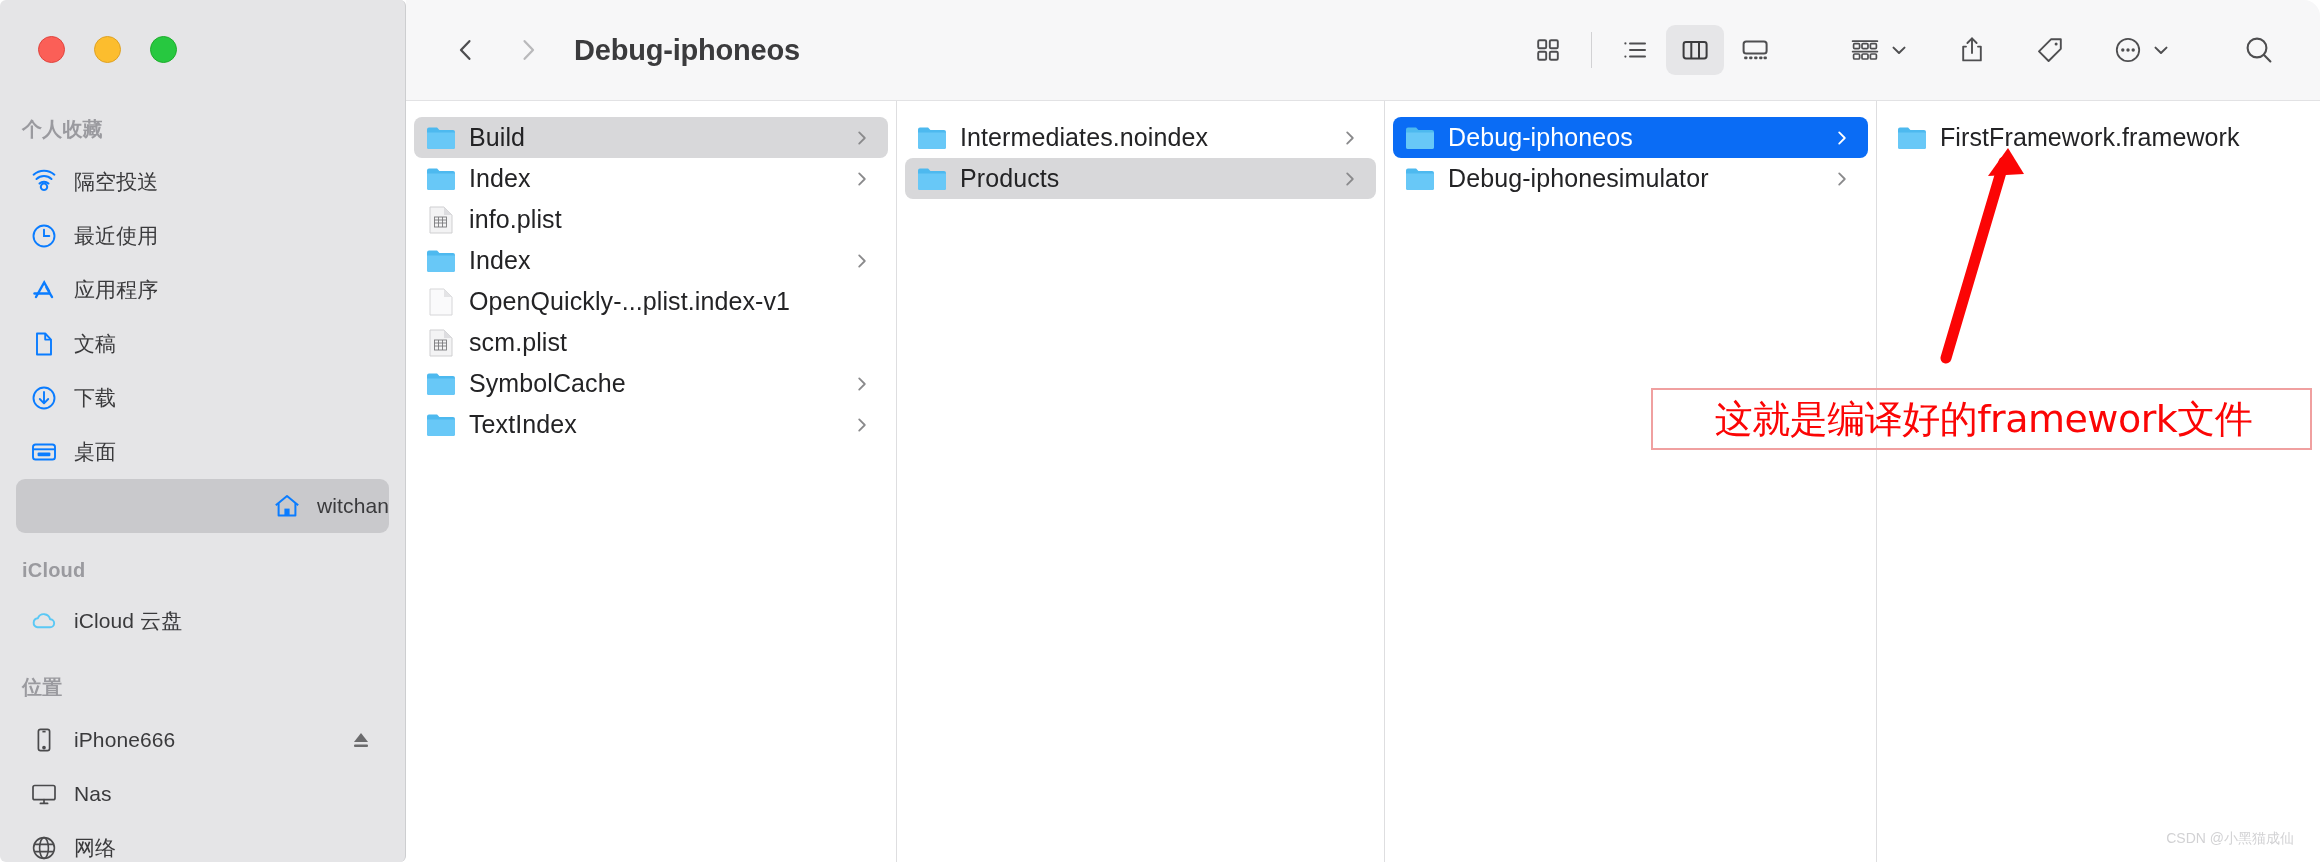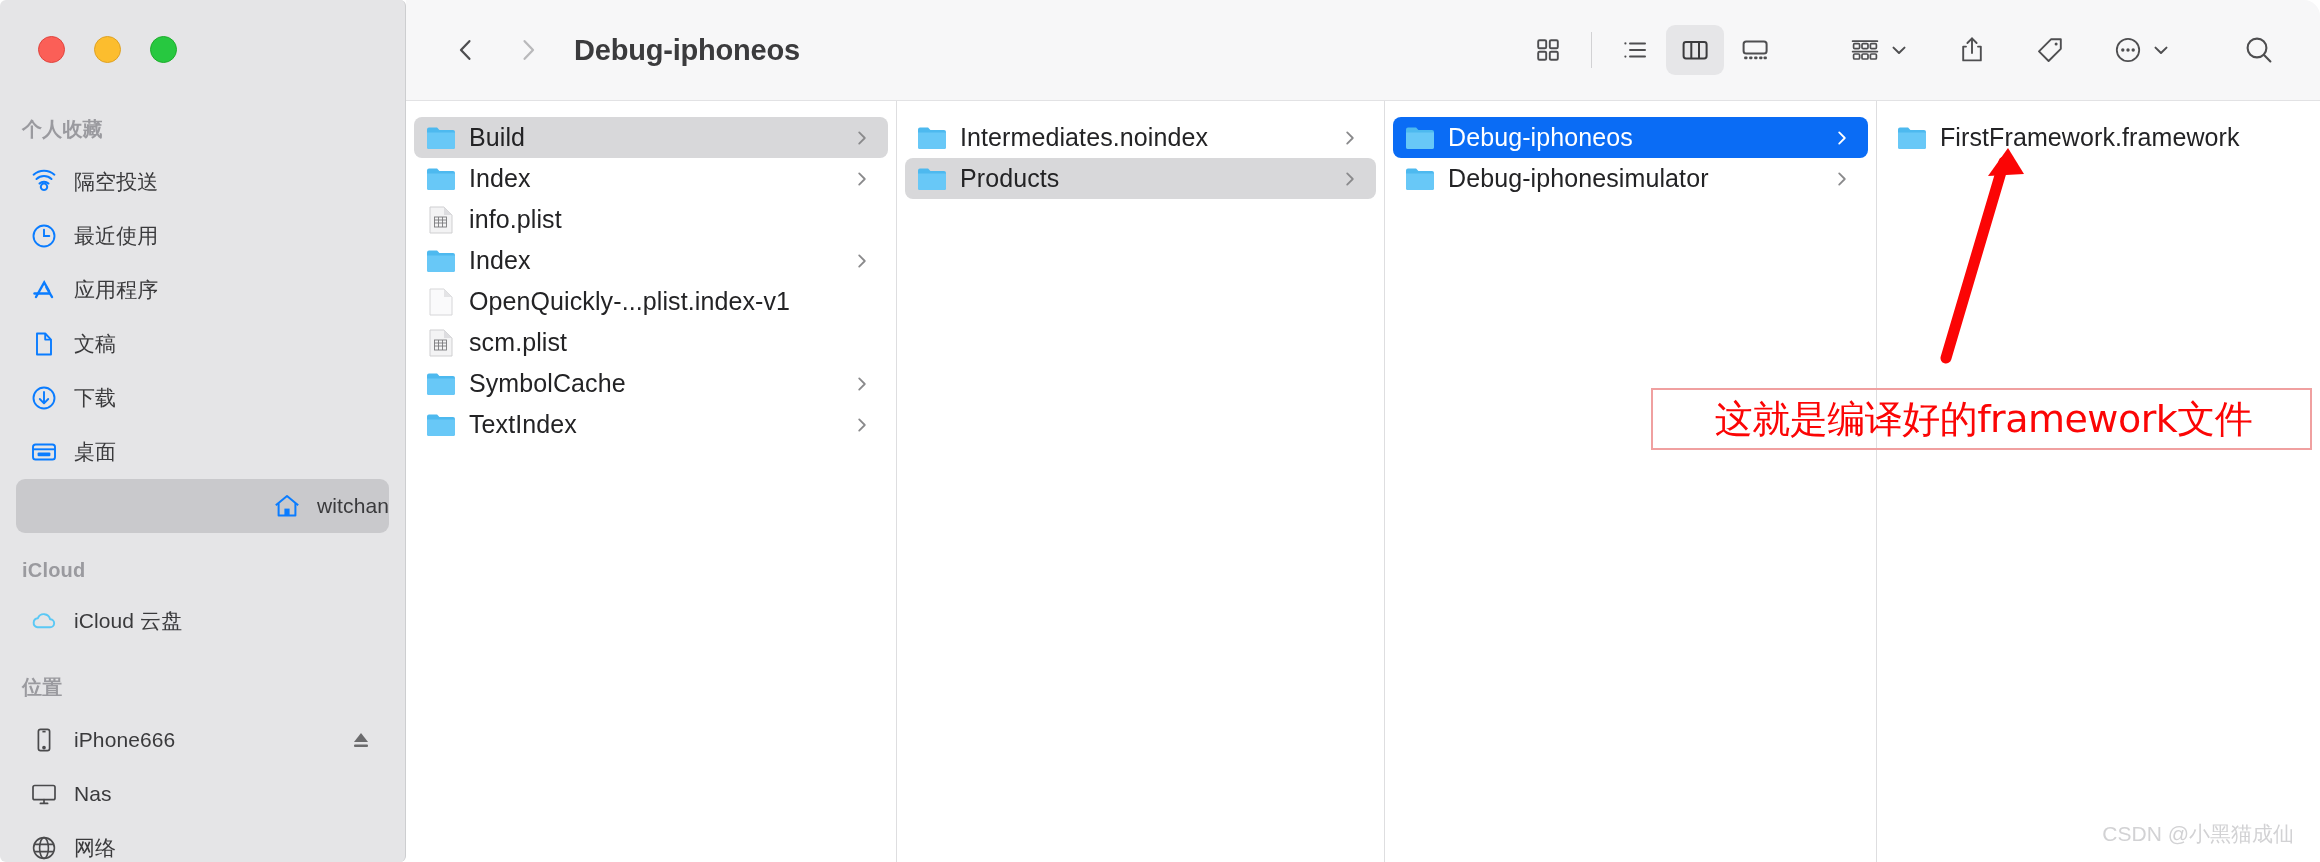--- a/index.html
+++ b/index.html
@@ -201,21 +201,21 @@
   #annotation-text {
     font-size: 38px;
     color: #fb0505;
     white-space: nowrap;
     font-family: "DejaVu Sans", "Liberation Sans", sans-serif;
     letter-spacing: -0.5px;
   }
   #watermark {
     position: absolute;
     right: 26px; bottom: 14px;
-    font-size: 21px;
+    font-size: 14px;
     color: #d2d2d4;
     white-space: nowrap;
   }
 
   
   #traffic {
     position: absolute;
     left: 38px; top: 36px;
     display: flex;
     gap: 29px;

